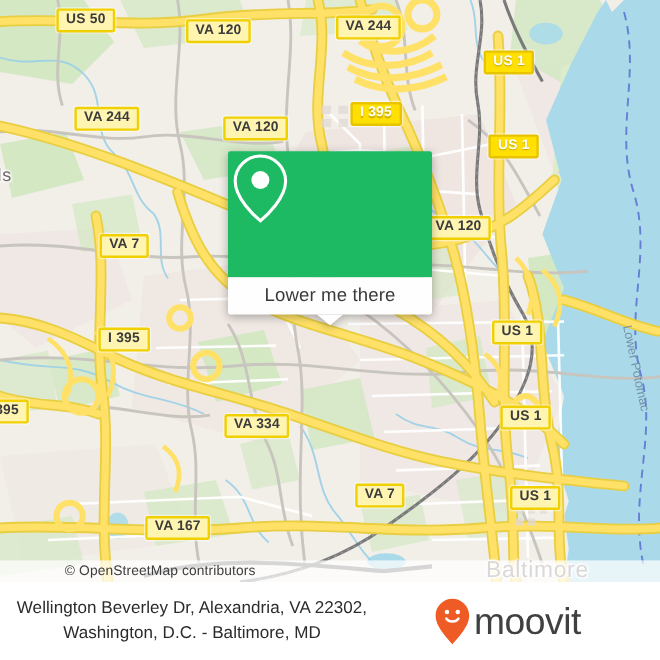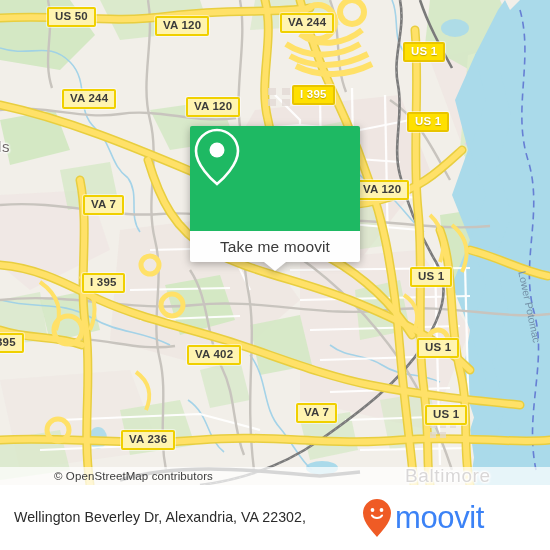--- a/index.html
+++ b/index.html
@@ -77,21 +77,21 @@
 
   
   .footer{
     position:absolute;left:0;top:485px;width:498px;height:65px;
     background:#ffffff;display:flex;align-items:center;
     justify-content:space-between;padding:0 14px;box-sizing:border-box;
   }
   .footer-text{font-size:14.2px;color:#2b2b2b;line-height:21px;letter-spacing:.05px;}
   .footer-text div{white-space:nowrap;}
   .brand{display:flex;align-items:center;gap:3px;}
-  .brand-word{font-size:31px;color:#3b82f6;letter-spacing:-0.4px;line-height:31px;font-weight:normal;}
+  .brand-word{font-size:31px;color:#404040;letter-spacing:-0.4px;line-height:31px;font-weight:normal;}
 </style>
 </head>
 <body>
 
 <div class="screen">
 
   <div class="map">
 
     <svg width="550" height="485" viewBox="0 0 550 485">
       <defs>
@@ -304,53 +304,54 @@
         <div class="shield" style="left: 62px; top: 89px;">VA 244</div>
         <div class="shield" style="left: 186px; top: 97px;">VA 120</div>
         <div class="shield solid" style="left: 292px; top: 85px;">I 395</div>
         <div class="shield solid" style="left: 407px; top: 112px;">US 1</div>
         <div class="shield" style="left: 83px; top: 195px;">VA 7</div>
         <div class="shield" style="left: 355px; top: 180px;">VA 120</div>
         <div class="shield" style="left: 82px; top: 273px;">I 395</div>
         <div class="shield" style="left: 410px; top: 267px;">US 1</div>
         <div class="shield" style="left: -12px; top: 333px;">395</div>
         <div class="shield" style="left: 417px; top: 338px;">US 1</div>
-        <div class="shield" style="left: 187px; top: 345px;">VA 402</div>
+        <div class="shield" style="left: 187px; top: 345px;">VA 334</div>
         <div class="shield" style="left: 296px; top: 403px;">VA 7</div>
         <div class="shield" style="left: 425px; top: 405px;">US 1</div>
-        <div class="shield" style="left: 121px; top: 430px;">VA 236</div>
+        <div class="shield" style="left: 121px; top: 430px;">VA 167</div>
       </div>
 
     <div id="label-layer">
         <div class="city-label" style="left: 405px; top: 465px;">Baltimore</div>
         <div class="city-label small" style="left: -2px; top: 138px;">ls</div>
         <div class="water-label" style="left: 528px; top: 270px; transform: rotate(78deg);">Lower Potomac</div>
       </div>
 
     <div class="attrib">
       <span>© OpenStreetMap contributors</span>
     </div>
 
     <div class="card">
       <div class="card-head">
         <svg width="54" height="62" viewBox="0 0 54 62">
           <path d="M27 4 C15.4 4 6 13.4 6 25 C6 39 22 54 27 58 C32 54 48 39 48 25 C48 13.4 38.6 4 27 4 Z" fill="none" stroke="#ffffff" stroke-width="2.6"></path>
           <circle cx="27" cy="24" r="7.5" fill="#ffffff"></circle>
         </svg>
       </div>
       <div class="card-foot">
-        <span>Take me moovit</span>
+        <span>Lower me there</span>
         <div class="card-tail"></div>
       </div>
     </div>
   </div>
 
   <div class="footer">
     <div class="footer-text">
       <div>Wellington Beverley Dr, Alexandria, VA 22302,</div>
+      <div>Washington, D.C. - Baltimore, MD</div>
     </div>
     <div class="brand">
       <svg width="30" height="40" viewBox="0 0 30 40">
         <path d="M15 1 C7.3 1 1 7.3 1 15 C1 25 12 35 15 39 C18 35 29 25 29 15 C29 7.3 22.7 1 15 1 Z" fill="#EF5B25"></path>
         <circle cx="10.5" cy="12" r="1.9" fill="#ffffff"></circle>
         <circle cx="19.5" cy="12" r="1.9" fill="#ffffff"></circle>
         <path d="M10 17.5 C12 20.8 18 20.8 20 17.5" stroke="#ffffff" stroke-width="2.1" fill="none" stroke-linecap="round"></path>
       </svg>
       <span class="brand-word">moovit</span>
     </div>

